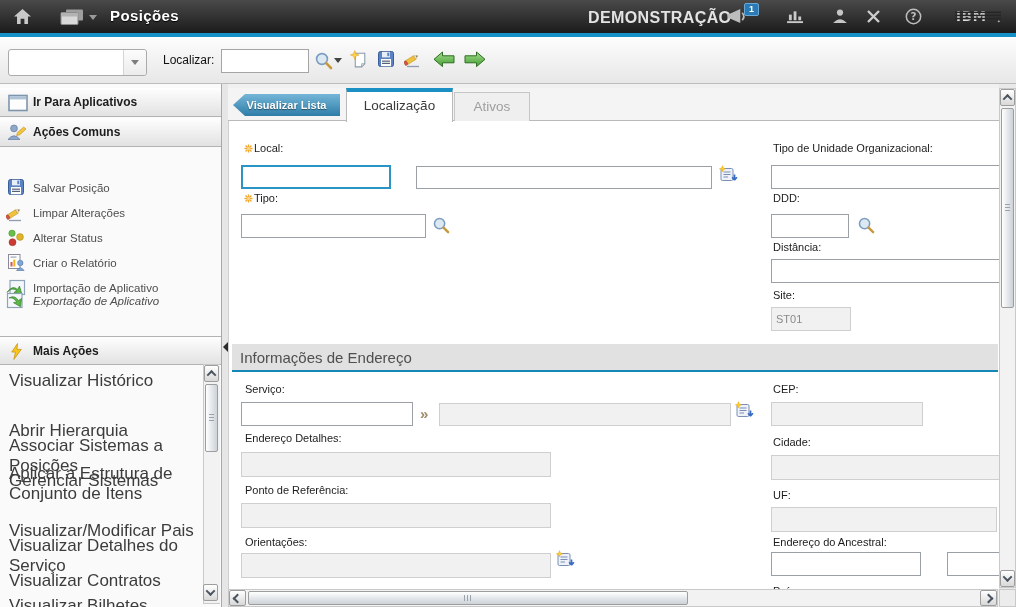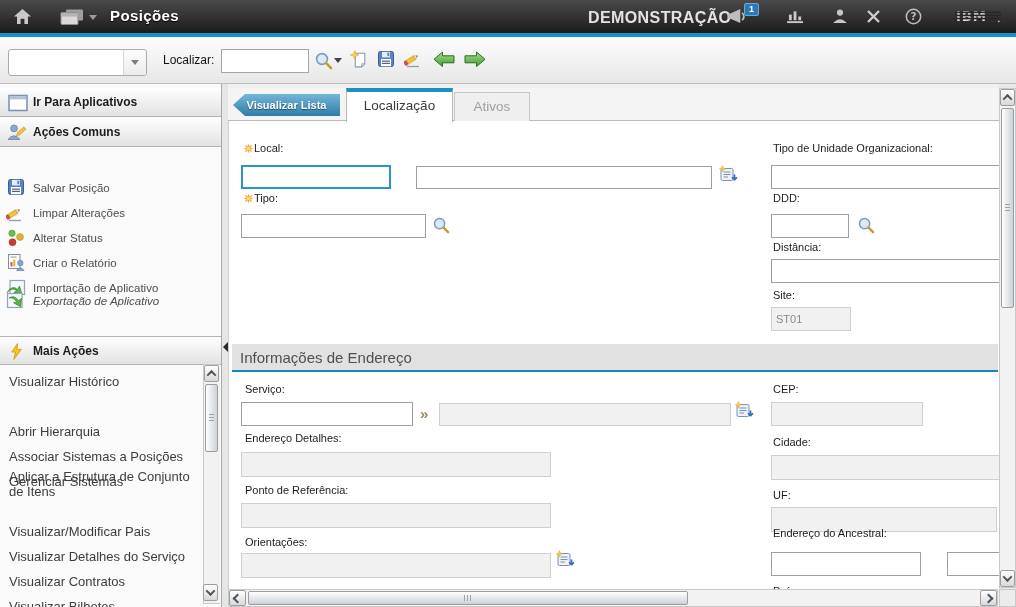--- a/index.html
+++ b/index.html
@@ -19,21 +19,21 @@
   .tb-input{position:absolute;background:#fff;border:1px solid #a5a5a5;box-sizing:border-box;font-size:12px;padding:2px 4px;font-family:inherit;}
   .tb-lbl{position:absolute;font-size:12px;color:#111;}
   .icn{position:absolute;display:block;}
   
   .side{position:absolute;left:0;top:84px;width:222px;height:523px;background:#fafafa;border-right:1px solid #a9a9a9;box-sizing:border-box;}
   .side-hd{position:absolute;left:0;width:221px;background:linear-gradient(#fefefe,#e2e2e2);border-bottom:1px solid #b3b3b3;box-sizing:border-box;padding-left:48px;}
   .side-hd span.t{position:absolute;left:33px;top:50%;transform:translateY(-50%);font-size:12px;font-weight:bold;color:#1c1c1c;}
   .act-item{position:absolute;left:0;width:204px;height:25px;}
   .act-item span.t{position:absolute;left:33px;top:50%;transform:translateY(-50%);font-size:11.5px;color:#4e4e4e;}
   .ma-item{position:absolute;left:0;width:195px;height:25px;}
-  .ma-item span.t{position:absolute;left:9px;top:50%;transform:translateY(-50%);font-size:13px;color:#3c3c3c;}
+  .ma-item span.t{position:absolute;left:9px;top:50%;transform:translateY(-50%);font-size:17px;color:#3c3c3c;}
   .subarrow{position:absolute;left:186px;top:8px;width:0;height:0;border-top:4px solid transparent;border-bottom:4px solid transparent;border-left:5px solid #4a4a4a;}
   
   .sb-v{position:absolute;width:17px;background:#f2f2f2;border:1px solid #c9c9c9;box-sizing:border-box;}
   .sb-h{position:absolute;height:18px;background:#f2f2f2;border:1px solid #c9c9c9;box-sizing:border-box;}
   .sb-btn{position:absolute;background:linear-gradient(#ffffff,#d8d8d8);border:1px solid #9d9d9d;border-radius:2px;box-sizing:border-box;display:flex;align-items:center;justify-content:center;}
   .sb-thumb-v{position:absolute;left:1px;width:13px;background:linear-gradient(90deg,#ffffff,#ccd2d8);border:1px solid #9d9d9d;border-radius:2px;box-sizing:border-box;}
   .sb-thumb-h{position:absolute;top:1px;height:14px;background:linear-gradient(#ffffff,#ccd2d8);border:1px solid #9d9d9d;border-radius:2px;box-sizing:border-box;}
   .grip-v{position:absolute;left:3px;right:3px;top:50%;height:8px;transform:translateY(-4px);background:repeating-linear-gradient(#9aa2aa 0 1px,transparent 1px 3px);}
   .grip-h{position:absolute;top:3px;bottom:3px;left:50%;width:8px;transform:translateX(-4px);background:repeating-linear-gradient(90deg,#9aa2aa 0 1px,transparent 1px 3px);}
   .chev{display:inline-block;width:5px;height:5px;border-right:2px solid #4a5560;border-bottom:2px solid #4a5560;}
@@ -443,21 +443,21 @@
             <path d="M16.5 9.5 v5.5 m0 0 l-2.4 -2.8 m2.4 2.8 l2.4 -2.8" stroke="#3a6bc4" stroke-width="1.7" fill="none"></path>
           </svg>
       </span>
 
       <span class="lbl" style="left:544px;top:262px;">CEP:</span>
       <input class="inp dis" style="left: 542px; top: 281px; width: 152px; height: 24px;" readonly="" value="">
       <span class="lbl" style="left:544px;top:315px;">Cidade:</span>
       <input class="inp dis" style="left: 542px; top: 334px; width: 229px; height: 25px;" readonly="" value="">
       <span class="lbl" style="left:544px;top:368px;">UF:</span>
       <input class="inp dis" style="left: 542px; top: 386px; width: 226px; height: 25px;" readonly="" value="">
-      <span class="lbl" style="left:544px;top:406px;">Endereço do Ancestral:</span>
+      <span class="lbl" style="left:544px;top:415px;">Endereço do Ancestral:</span>
       <input class="inp" style="left: 542px; top: 431px; width: 150px; height: 24px;" value="">
       <input class="inp" style="left: 718px; top: 431px; width: 58px; height: 24px;" value="">
       <span class="lbl" style="left:544px;top:464px;">País:</span>
     </div>
 
     <div class="sb-h" style="left:0;top:505px;width:770px;">
       <div class="sb-btn" style="left:0;top:0;width:17px;height:16px;">
           <span class="chev left"></span>
         </div>
       <div class="sb-thumb-h" style="left:19px;width:440px;">

